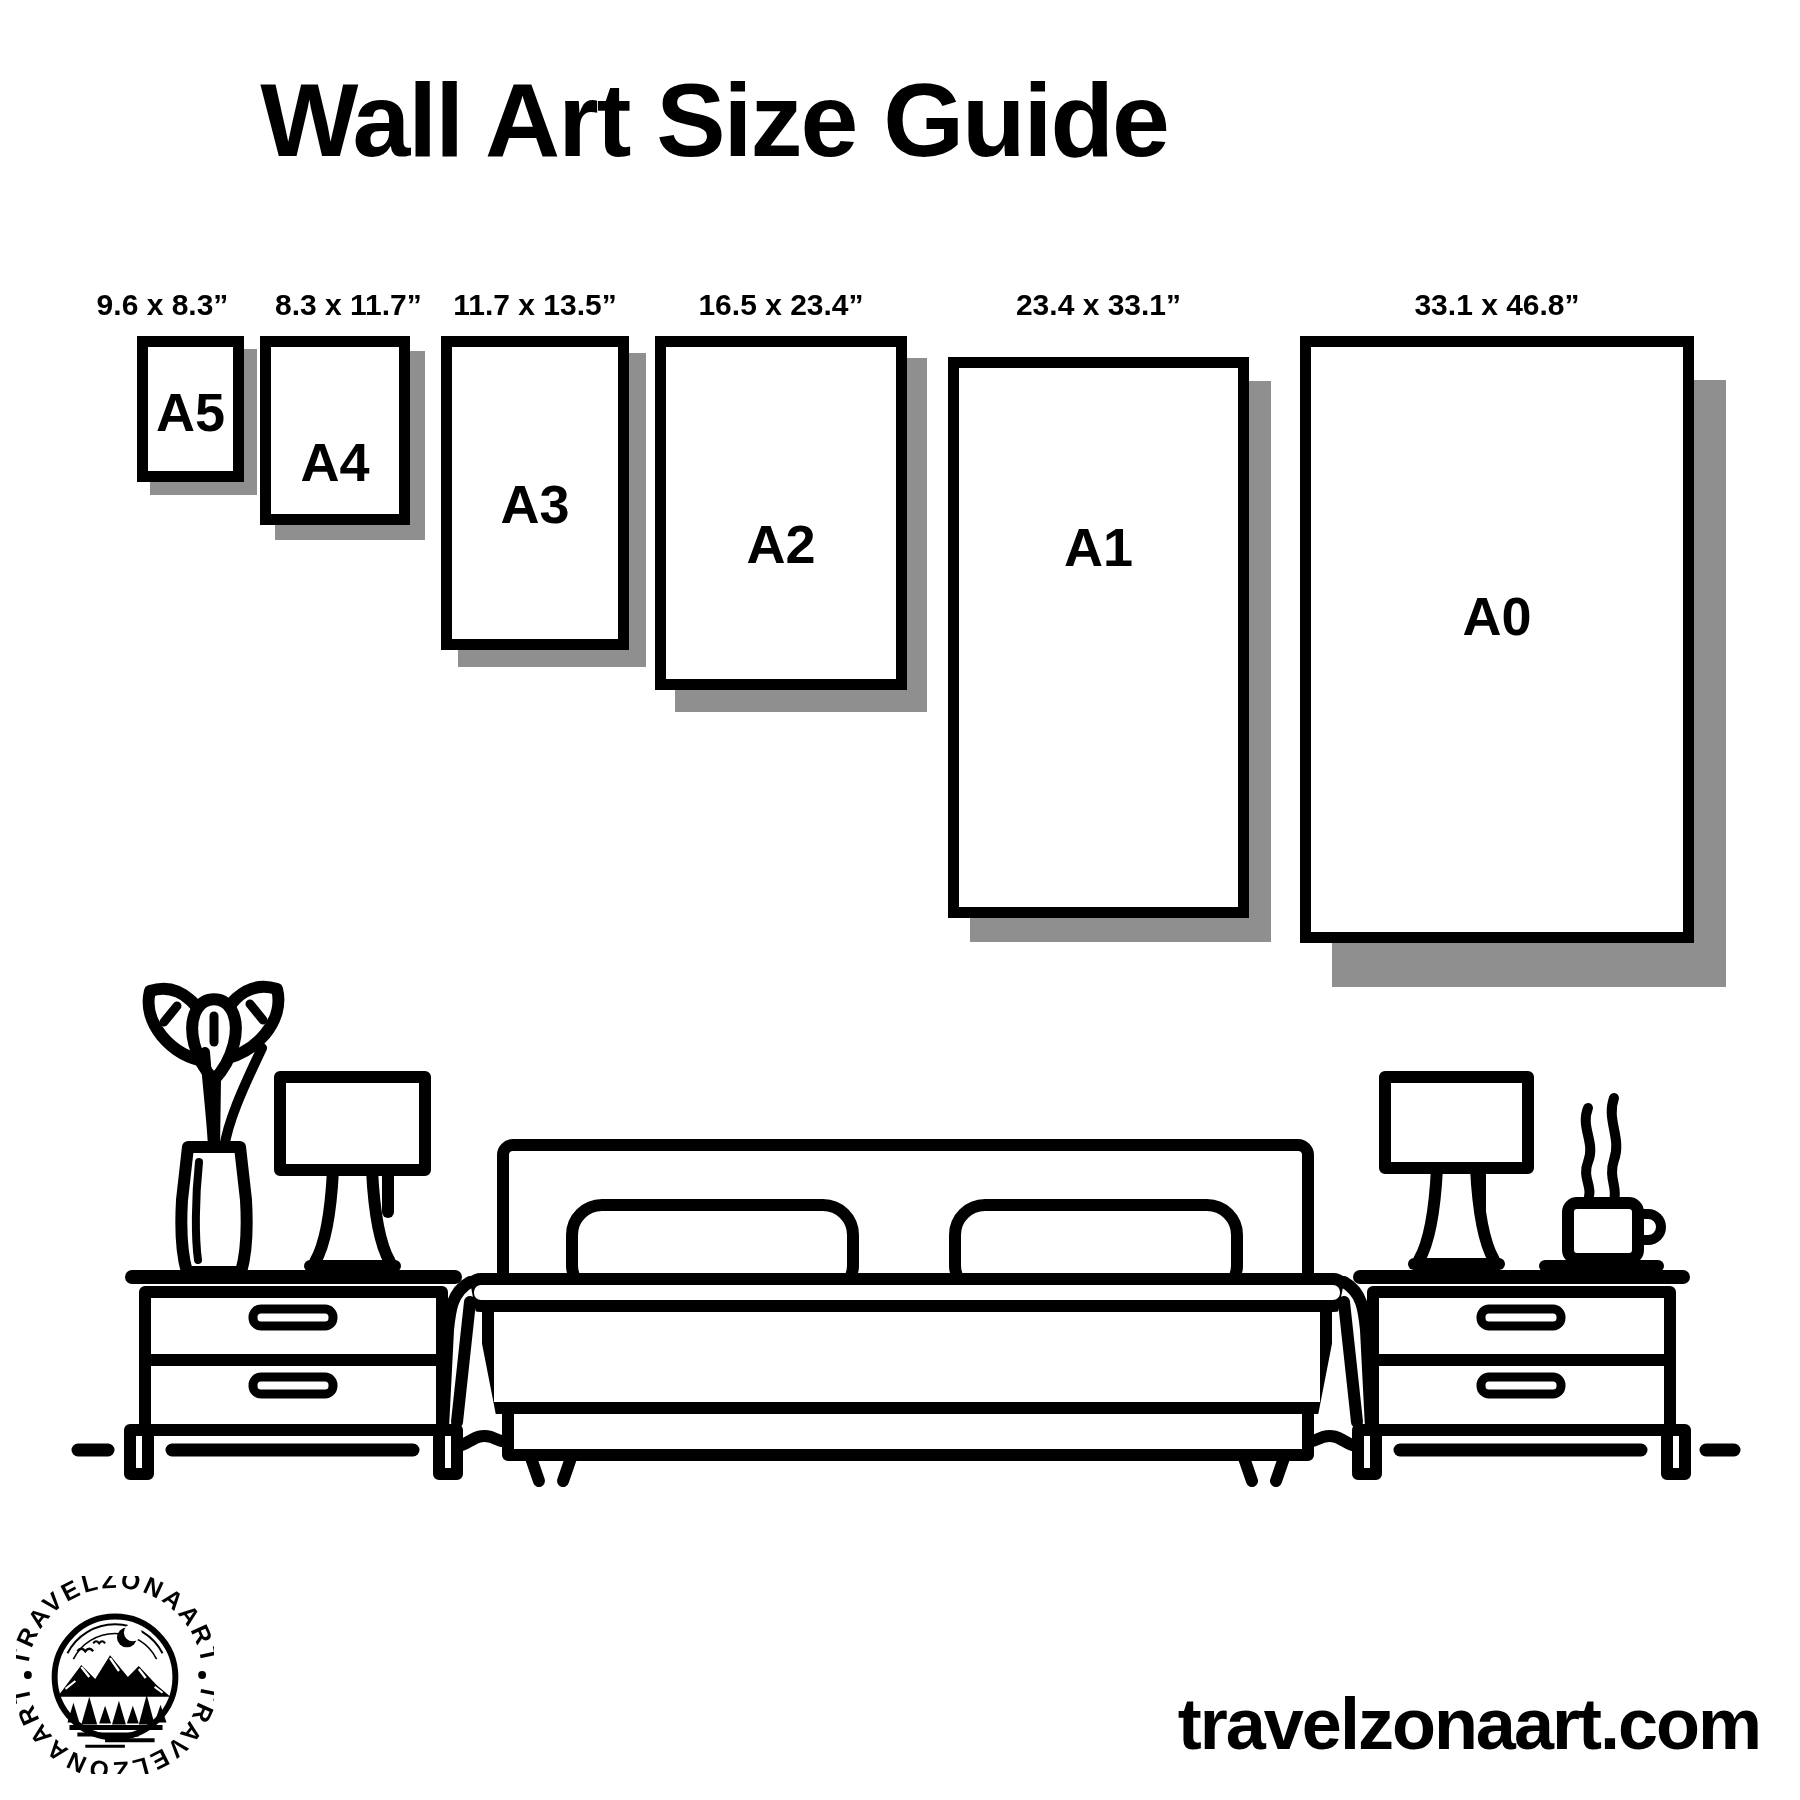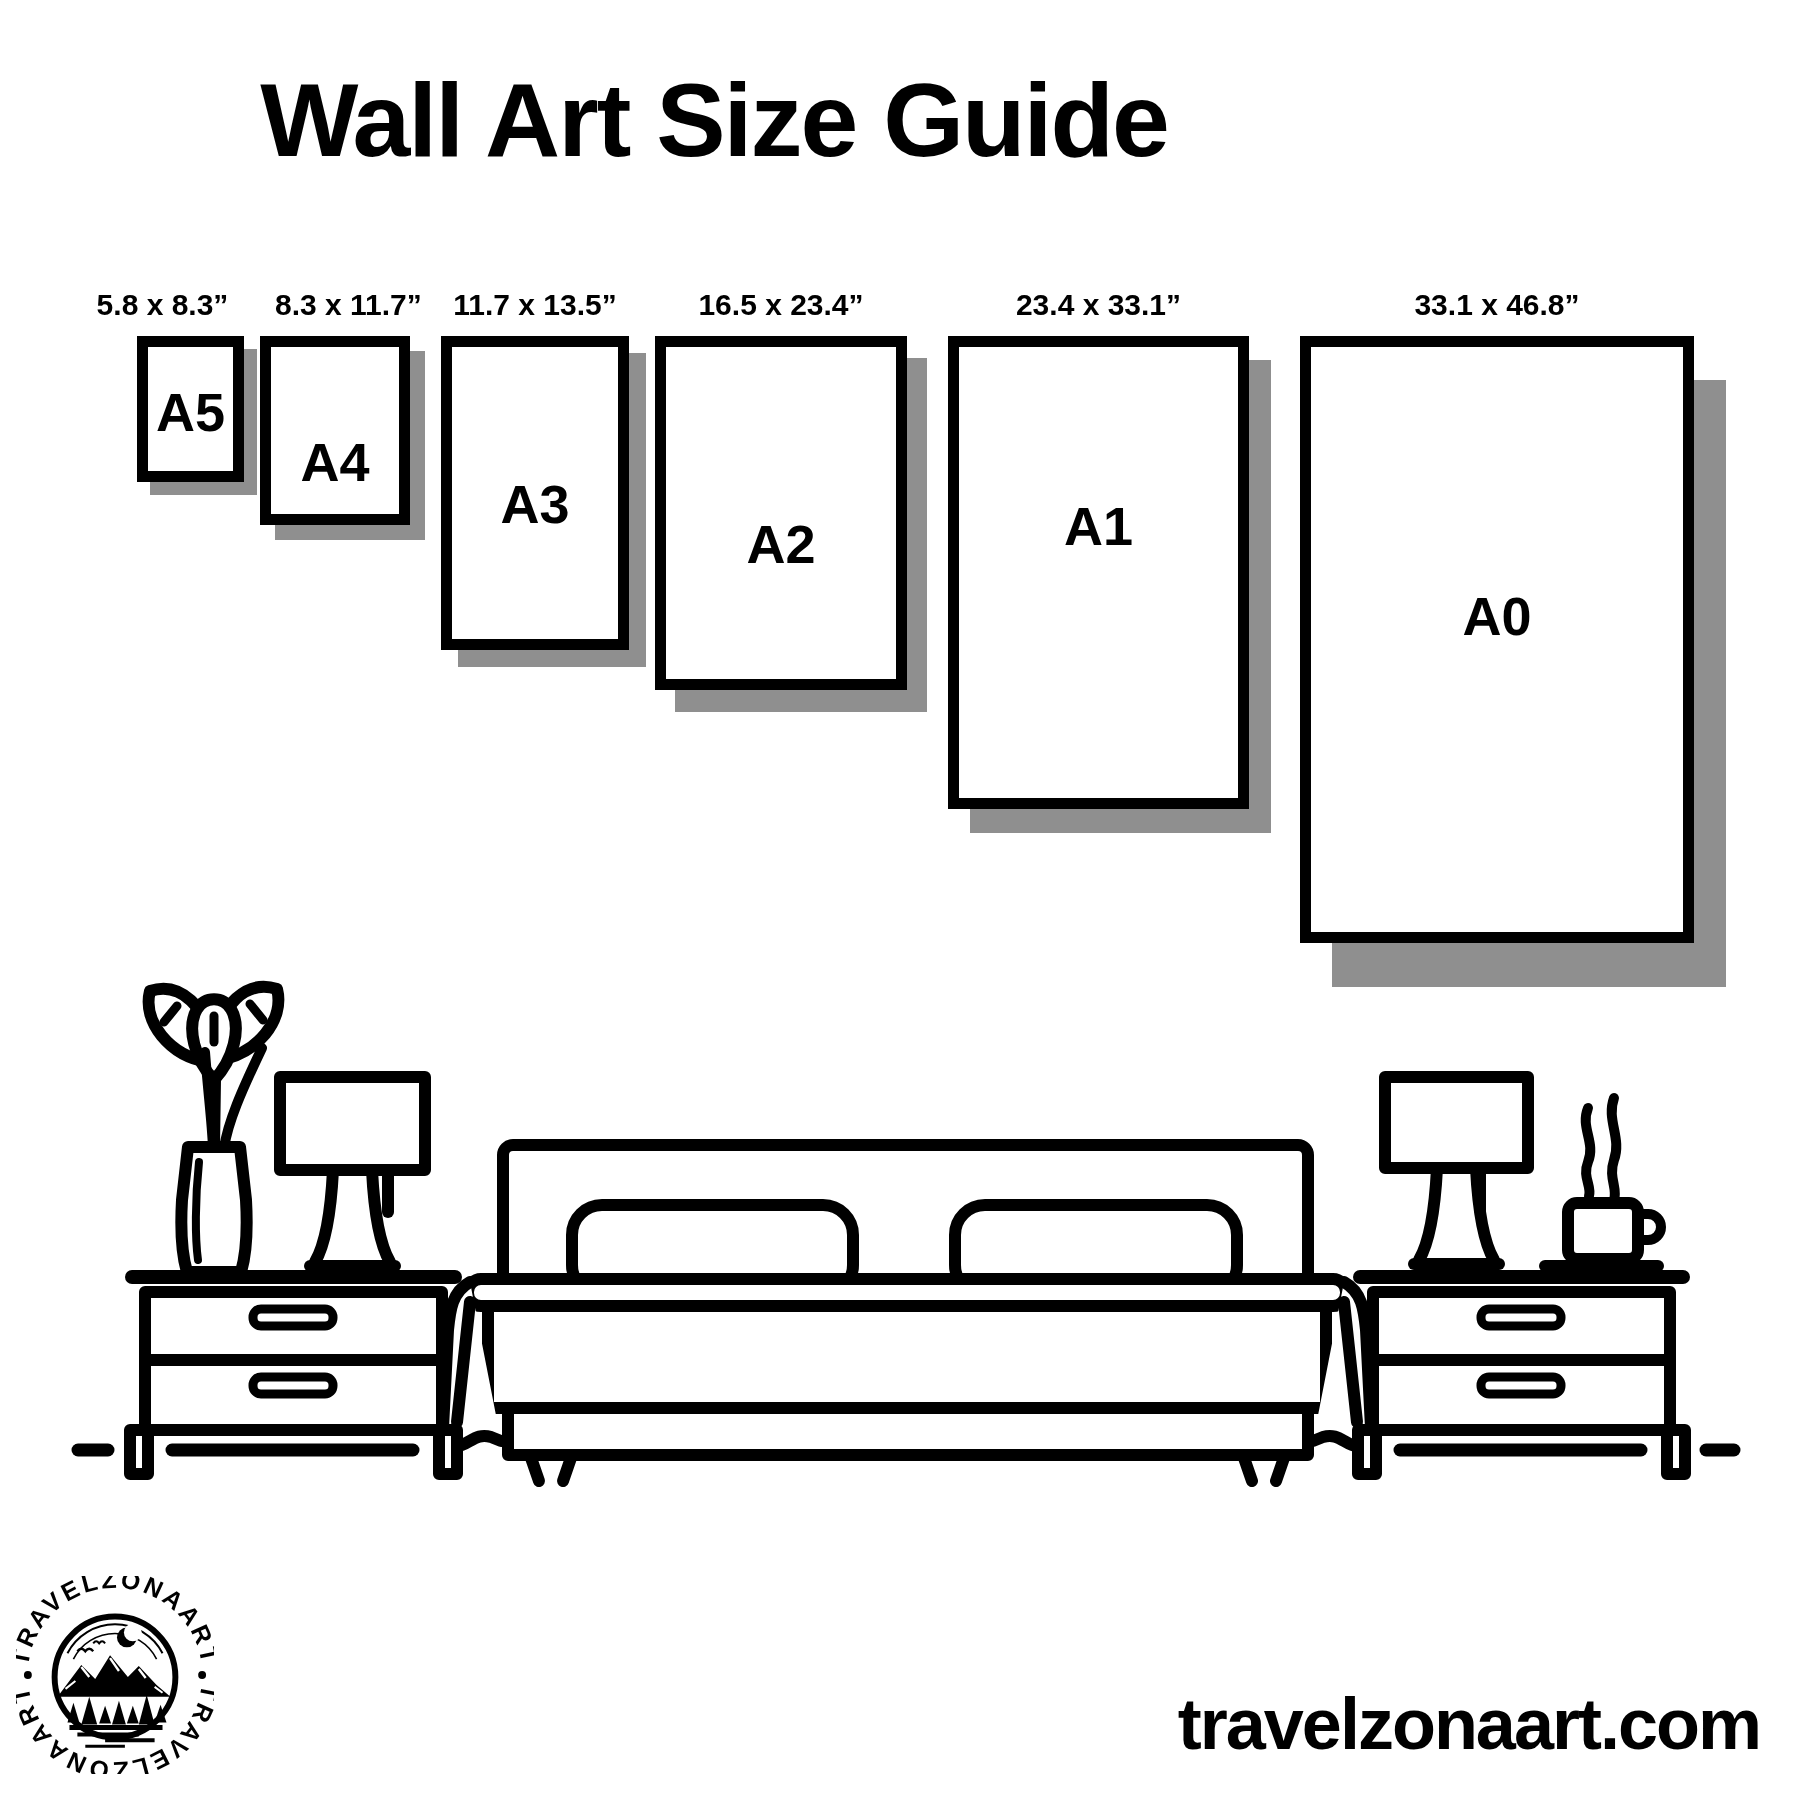--- a/index.html
+++ b/index.html
@@ -20,42 +20,42 @@
     box-sizing:border-box;
   }
   .frame .letter{
     position:absolute;left:0;right:0;text-align:center;
     font-size:54px;font-weight:bold;line-height:1;
   }
   #lbl-a5{left:49px;width:227px;}   #f-a5{left:109px;width:107px;height:146px;box-shadow:13px 13px 0 #8f8f8f;margin-left:28px;}
   #lbl-a4{left:275px;width:120px;}  #f-a4{left:260px;width:150px;height:189px;box-shadow:15px 15px 0 #8f8f8f;}
   #lbl-a3{left:441px;width:188px;}  #f-a3{left:441px;width:188px;height:314px;box-shadow:17px 17px 0 #8f8f8f;}
   #lbl-a2{left:655px;width:252px;}  #f-a2{left:655px;width:252px;height:354px;box-shadow:20px 22px 0 #8f8f8f;}
-  #lbl-a1{left:948px;width:301px;}  #f-a1{left:948px;width:301px;height:473px;box-shadow:22px 24px 0 #8f8f8f;}
+  #lbl-a1{left:948px;width:301px;}  #f-a1{left:948px;width:301px;height:561px;box-shadow:22px 24px 0 #8f8f8f;margin-top:21px;}
   #lbl-a0{left:1300px;width:394px;} #f-a0{left:1300px;width:394px;height:607px;box-shadow:32px 44px 0 #8f8f8f;}
   #f-a5 .letter{top:38px;}
   #f-a4 .letter{top:88px;}
   #f-a3 .letter{top:130px;}
   #f-a2 .letter{top:170px;}
   #f-a1 .letter{top:152px;}
   #f-a0 .letter{top:242px;}
   .scene{position:absolute;left:0;top:955px;width:1800px;height:545px;}
   .logo{position:absolute;left:16px;top:1576px;width:198px;height:198px;}
   .website{
     position:absolute;left:1014px;top:1688px;width:746px;text-align:right;
     font-size:72px;font-weight:bold;letter-spacing:-2px;line-height:1;white-space:nowrap;
   }
   .logo-arc-text{font-family:"Liberation Sans", sans-serif;font-size:25px;font-weight:bold;letter-spacing:3px;fill:#000;}
 </style>
 </head>
 <body>
 
 <div class="title">Wall Art Size Guide</div>
 
-<div class="size-label" id="lbl-a5">5.8 x 8.3”</div>
+<div class="size-label" id="lbl-a5">9.6 x 8.3”</div>
 <div class="size-label" id="lbl-a4">8.3 x 11.7”</div>
 <div class="size-label" id="lbl-a3">11.7 x 13.5”</div>
 <div class="size-label" id="lbl-a2">16.5 x 23.4”</div>
 <div class="size-label" id="lbl-a1">23.4 x 33.1”</div>
 <div class="size-label" id="lbl-a0">33.1 x 46.8”</div>
 
 <div class="frame" id="f-a5">
   <span class="letter">A5</span>
 </div>
 <div class="frame" id="f-a4">

